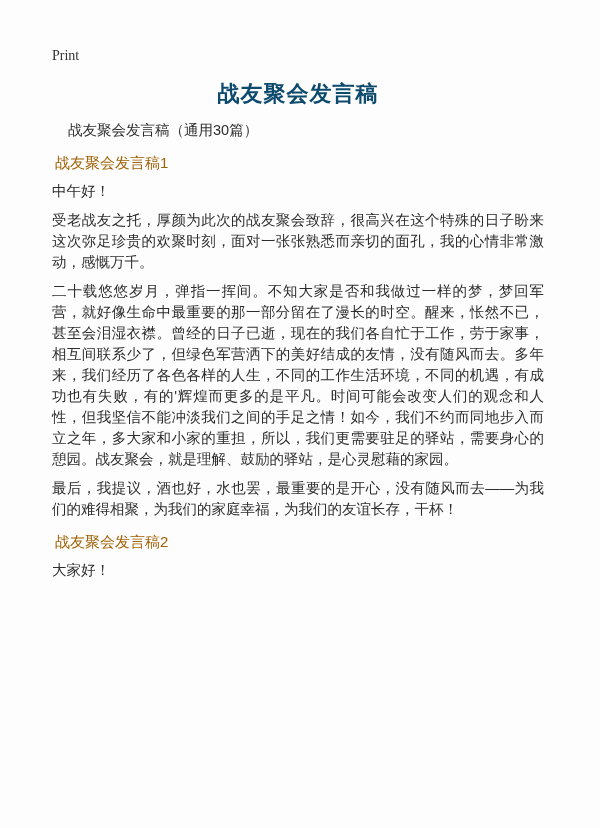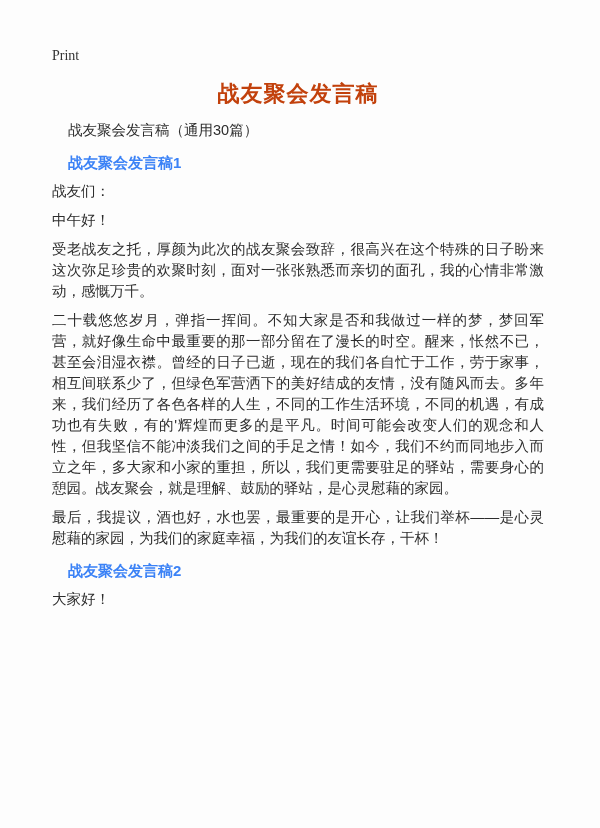--- a/index.html
+++ b/index.html
@@ -28,68 +28,67 @@
     color: #333333;
     display: inline-block;
     cursor: pointer;
   }
   .doc-title {
     margin: 18px 0 6px 0;
     text-align: center;
     font-size: 22px;
     line-height: 24px;
     font-weight: bold;
-    color: #c2410c;
+    color: #0c4a6e;
     letter-spacing: 1px;
   }
   .doc-subtitle {
     margin: 14px 0 0 16px;
     font-size: 14.5px;
     line-height: 21px;
     color: #2d2d2d;
   }
   .para {
     margin: 8px 0 0 0;
     font-size: 14.5px;
     line-height: 21px;
     text-align: justify;
     color: #2d2d2d;
   }
   .para:first-of-type { margin-top: 10px; }
   .section-heading {
-    margin: 11px 0 0 16px;
+    margin: 11px 0 0 3px;
     font-size: 15px;
     line-height: 21px;
-    font-weight: bold;
-    color: #3b82f6;
+    font-weight: normal;
+    color: #a16207;
   }
 </style>
 </head>
 <body>
 
 <div class="page">
 
   <span class="print-link">Print</span>
 
   <h1 class="doc-title">战友聚会发言稿</h1>
 
   <p class="doc-subtitle">战友聚会发言稿（通用30篇）</p>
 
 
   <h2 class="section-heading">战友聚会发言稿1</h2>
 
-  <p class="para">战友们：</p>
 
   <p class="para">中午好！</p>
 
   <p class="para">受老战友之托，厚颜为此次的战友聚会致辞，很高兴在这个特殊的日子盼来这次弥足珍贵的欢聚时刻，面对一张张熟悉而亲切的面孔，我的心情非常激动，感慨万千。</p>
 
   <p class="para">二十载悠悠岁月，弹指一挥间。不知大家是否和我做过一样的梦，梦回军营，就好像生命中最重要的那一部分留在了漫长的时空。醒来，怅然不已，甚至会泪湿衣襟。曾经的日子已逝，现在的我们各自忙于工作，劳于家事，相互间联系少了，但绿色军营洒下的美好结成的友情，没有随风而去。多年来，我们经历了各色各样的人生，不同的工作生活环境，不同的机遇，有成功也有失败，有的'辉煌而更多的是平凡。时间可能会改变人们的观念和人性，但我坚信不能冲淡我们之间的手足之情！如今，我们不约而同地步入而立之年，多大家和小家的重担，所以，我们更需要驻足的驿站，需要身心的憩园。战友聚会，就是理解、鼓励的驿站，是心灵慰藉的家园。</p>
 
 
-  <p class="para">最后，我提议，酒也好，水也罢，最重要的是开心，让我们举杯——是心灵慰藉的家园，为我们的家庭幸福，为我们的友谊长存，干杯！</p>
+  <p class="para">最后，我提议，酒也好，水也罢，最重要的是开心，没有随风而去——为我们的难得相聚，为我们的家庭幸福，为我们的友谊长存，干杯！</p>
 
   <h2 class="section-heading">战友聚会发言稿2</h2>
 
 
   <p class="para">大家好！</p>
 
 </div>
 
 </body></html>

